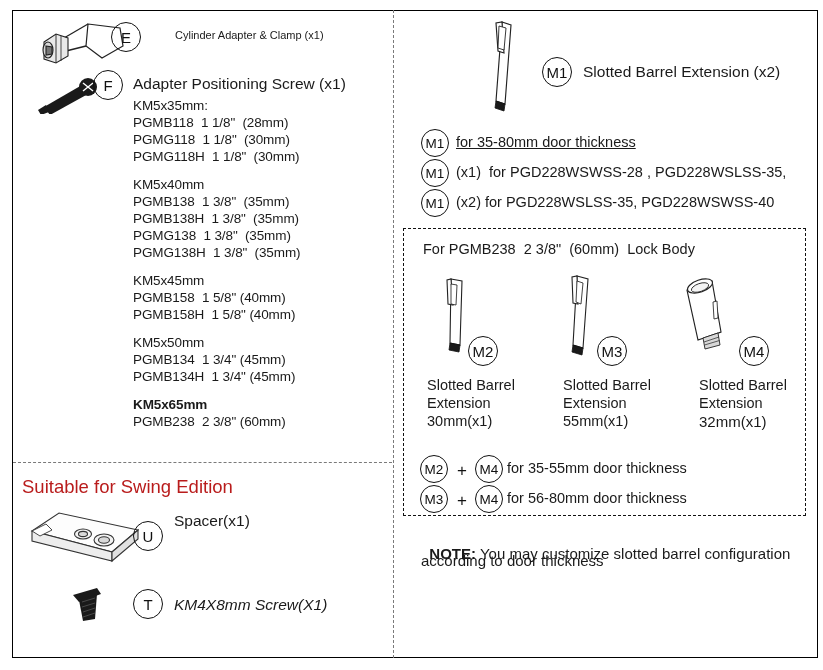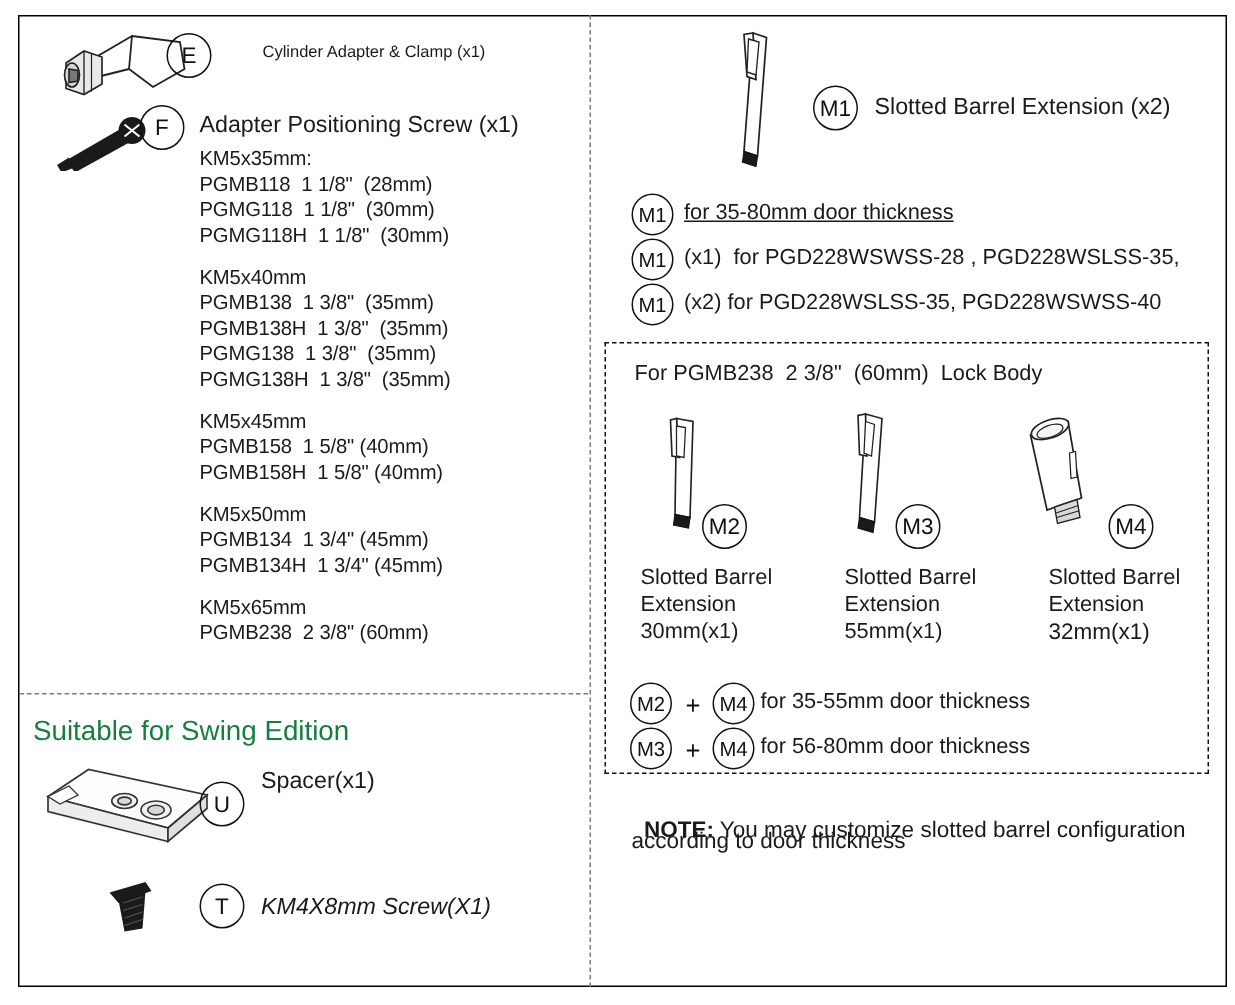--- a/index.html
+++ b/index.html
@@ -149,24 +149,24 @@
 <div class="mono-list" style="left:133px; top:244px;">PGMG138H  1 3/8"  (35mm)</div>
 
 <div class="mono-list" style="left:133px; top:272px;">KM5x45mm</div>
 <div class="mono-list" style="left:133px; top:289px;">PGMB158  1 5/8" (40mm)</div>
 <div class="mono-list" style="left:133px; top:306px;">PGMB158H  1 5/8" (40mm)</div>
 
 <div class="mono-list" style="left:133px; top:334px;">KM5x50mm</div>
 <div class="mono-list" style="left:133px; top:351px;">PGMB134  1 3/4" (45mm)</div>
 <div class="mono-list" style="left:133px; top:368px;">PGMB134H  1 3/4" (45mm)</div>
 
-<div class="mono-list" style="left:133px; top:396px;">KM5x65mm</div>
+<div class="mono-list" style="left:133px; top:396px;font-weight:bold;">KM5x65mm</div>
 <div class="mono-list" style="left:133px; top:413px;">PGMB238  2 3/8" (60mm)</div>
 
-<div class="txt" style="left:22px; top:478px; font-size:18.5px; color:#15803d;">Suitable for Swing Edition</div>
+<div class="txt" style="left:22px; top:478px; font-size:18.5px; color:#b91c1c;">Suitable for Swing Edition</div>
 
 <svg class="illus" style="left:26px; top:508px;" width="120" height="62" viewBox="0 0 120 62">
   <g fill="#fdfdfd" stroke="#333" stroke-width="1.1">
     <path d="M6 23 L33 5 L112 22 L86 44 Z"></path>
     <path d="M86 44 L86 53 L6 33 L6 23 Z" fill="#ededed"></path>
     <path d="M86 44 L112 22 L112 31 L86 53 Z" fill="#e0e0e0"></path>
     <path d="M6 23 L20 16 L26 22 L14 28 Z" fill="#fff" stroke-width="0.9"></path>
   </g>
   <g fill="none" stroke="#333" stroke-width="1.1">
     <ellipse cx="57" cy="26" rx="8.5" ry="5" fill="#f2f2f2"></ellipse>

